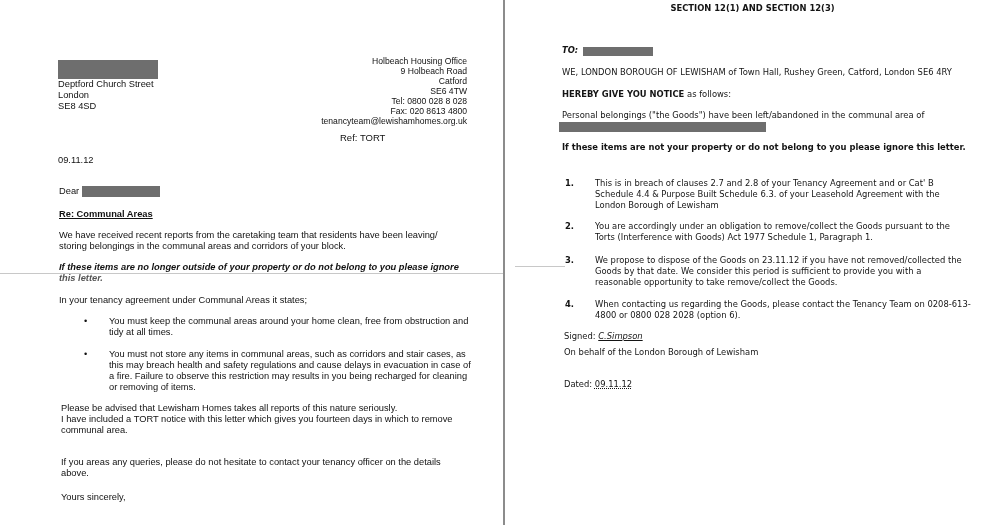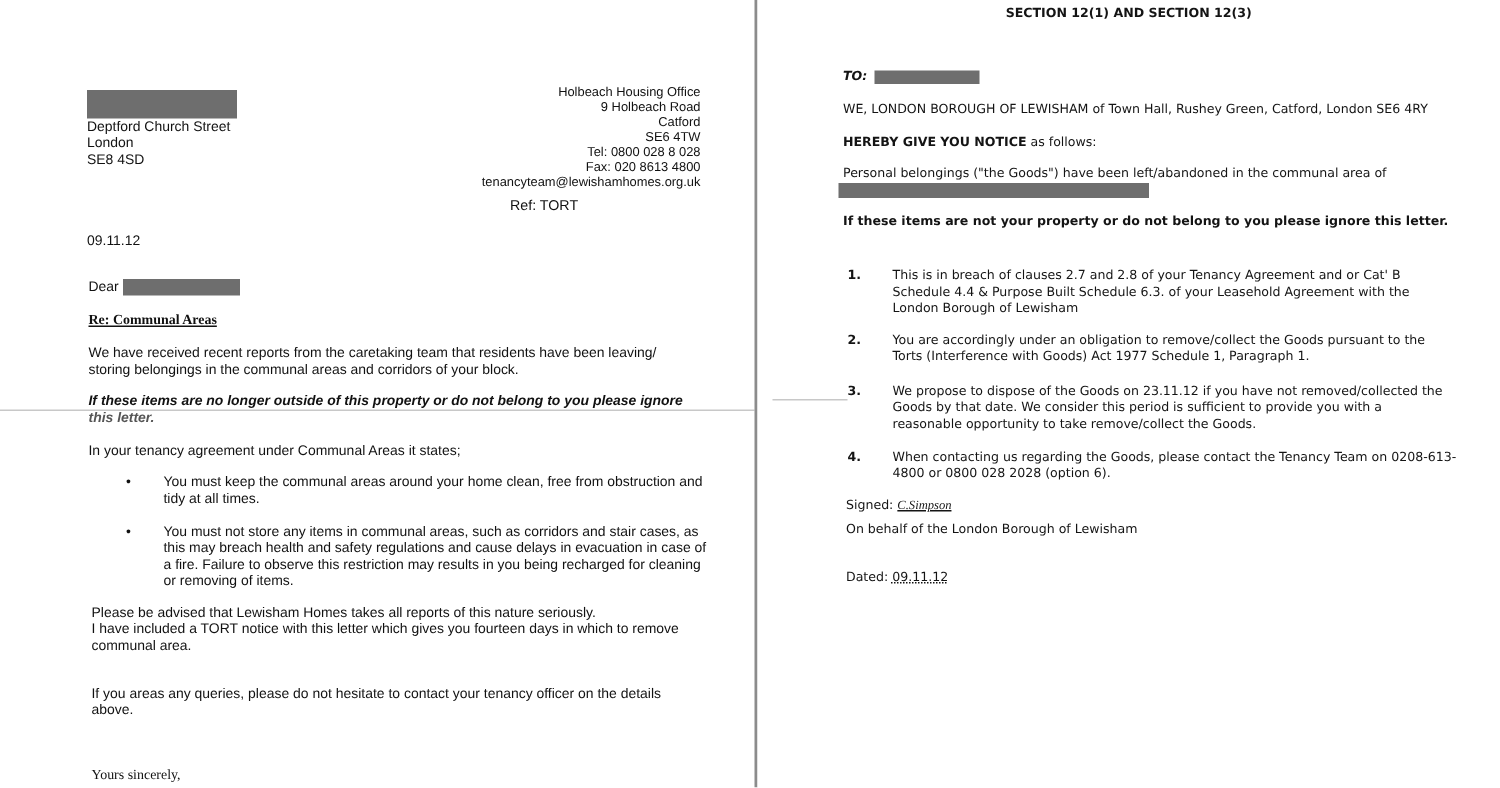--- a/index.html
+++ b/index.html
@@ -5,21 +5,21 @@
     html, body { margin: 0; padding: 0; background: #ffffff; }
     body { width: 1000px; height: 525px; position: relative; overflow: hidden; color: #111; }
     .page { position: absolute; top: 0; height: 525px; background: #fff; }
     .left { left: 0; width: 503px; font-family: "Liberation Sans", sans-serif; font-size: 9.3px; line-height: 11px; }
     .right { left: 505px; width: 590px; font-family: "DejaVu Sans", sans-serif; font-size: 8.4px; line-height: 11px; color: #141414; }
     .divider { position: absolute; left: 503px; top: 0; width: 2px; height: 525px; background: #8c8c8c; }
     .abs { position: absolute; }
     .redact { position: absolute; background: #6e6e6e; }
     .addr-right { position: absolute; right: 36px; top: 56px; text-align: right; font-size: 8.6px; line-height: 10px; }
     .bold { font-weight: bold; }
-    .underline { text-decoration: underline; font-family: Liberation Serif, serif; }
+    .underline { text-decoration: underline; }
     .italic { font-style: italic; }
     .bullet { position: absolute; left: 84px; }
     .bullet-text { position: absolute; left: 109px; width: 368px; }
     .scan-line { position: absolute; height: 1px; background: #c8c8c8; }
     .num { position: absolute; left: 60px; font-weight: bold; }
     .itemtxt { position: absolute; left: 90px; width: 382px; text-align: justify; }
     .heading-r { position: absolute; left: 0; width: 495px; text-align: center; top: 3px; font-weight: bold; font-size: 8.4px; }
   </style>
 </head>
 <body>
@@ -45,21 +45,21 @@
   <div class="abs" style="left:58px; top:155px;">09.11.12</div>
 
   <div class="abs" style="left:59px; top:186px;">Dear</div>
   <div class="redact" style="left:82px; top:186px; width:78px; height:11px;"></div>
 
   <div class="abs bold underline" style="left:59px; top:209px;">Re: Communal Areas</div>
 
   <div class="abs" style="left:59px; top:230px;">We have received recent reports from the caretaking team that residents have been leaving/</div>
   <div class="abs" style="left:59px; top:241px;">storing belongings in the communal areas and corridors of your block.</div>
 
-  <div class="abs bold italic" style="left:59px; top:262px;">If these items are no longer outside of this property or do not belong to you please ignore</div>
+  <div class="abs bold italic" style="left:59px; top:262px;">If these items are no longer outside of your property or do not belong to you please ignore</div>
   <div class="scan-line" style="left:0; top:273px; width:503px;"></div>
   <div class="abs bold italic" style="left:59px; top:273px; color:#555;">this letter.</div>
 
   <div class="abs" style="left:59px; top:295px;">In your tenancy agreement under Communal Areas it states;</div>
 
   <div class="bullet" style="top:316px;">•</div>
   <div class="bullet-text" style="top:316px;">
     <div>You must keep the communal areas around your home clean, free from obstruction and</div>
     <div>tidy at all times.</div>
   </div>
@@ -76,21 +76,21 @@
     <div>Please be advised that Lewisham Homes takes all reports of this nature seriously.</div>
     <div>I have included a TORT notice with this letter which gives you fourteen days in which to remove</div>
     <div>communal area.</div>
   </div>
 
   <div class="abs" style="left:61px; top:457px;">
     <div>If you areas any queries, please do not hesitate to contact your tenancy officer on the details</div>
     <div>above.</div>
   </div>
 
-  <div class="abs" style="left:61px; top:512px;font-family:Liberation Serif, serif;">Yours sincerely,</div>
+  <div class="abs" style="left:61px; top:492px;">Yours sincerely,</div>
 </div>
 
 <div class="divider"></div>
 
 <div class="page right">
   <div class="heading-r">SECTION 12(1) AND SECTION 12(3)</div>
 
   <div class="abs bold" style="left:57px; top:45px;font-style:italic;">TO:</div>
   <div class="redact" style="left:78px; top:47px; width:70px; height:9px;"></div>
 

